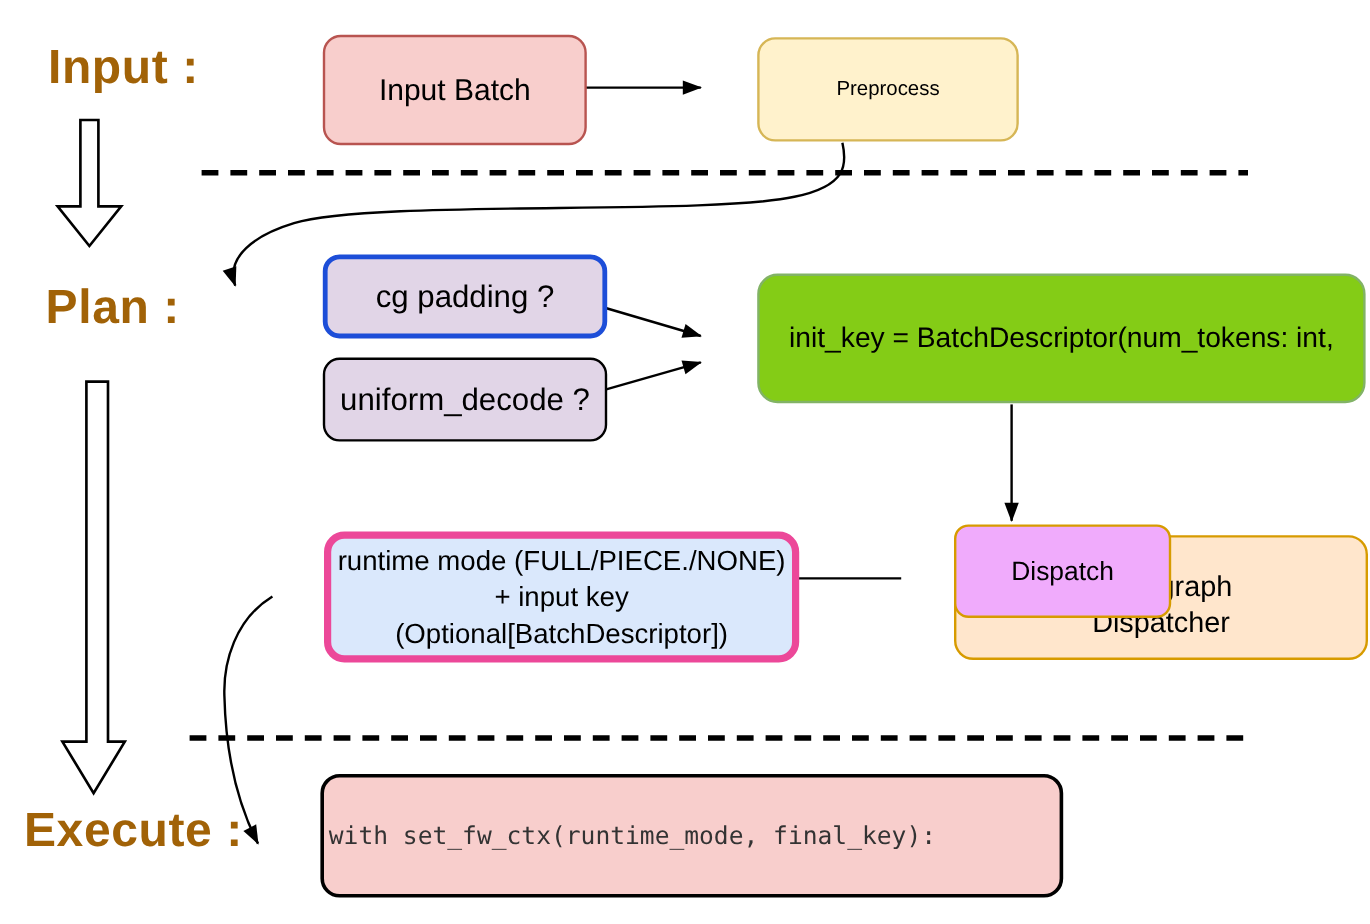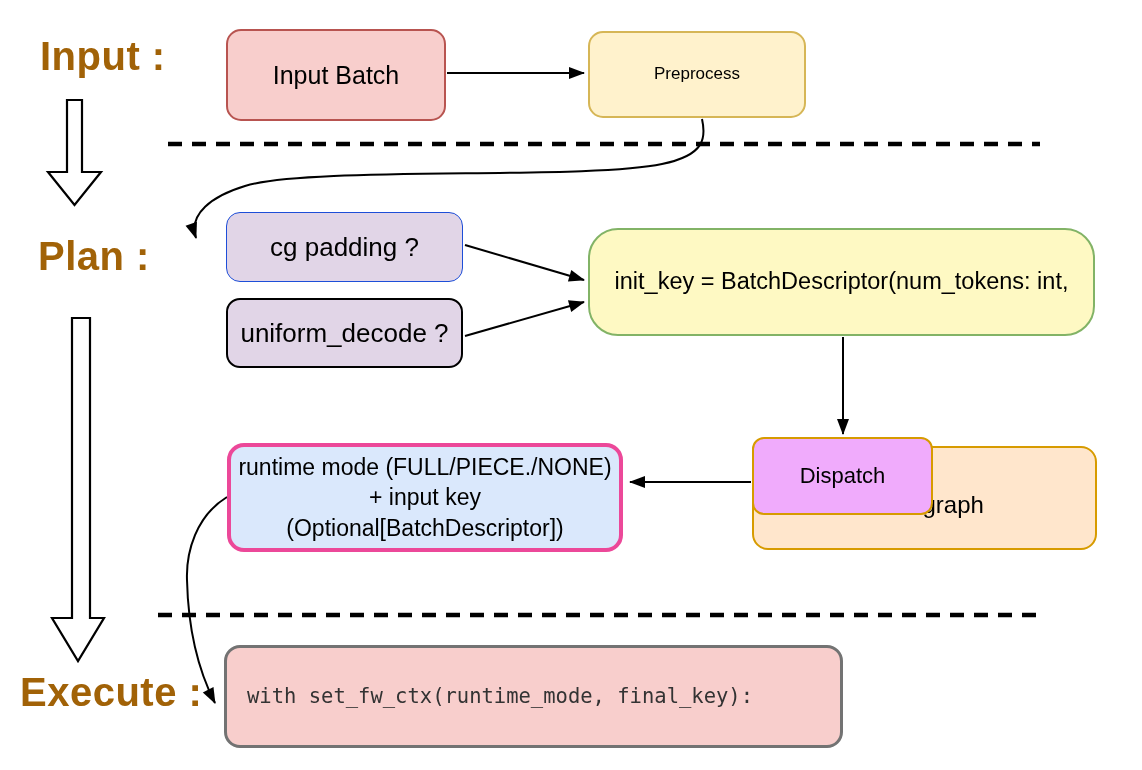--- a/index.html
+++ b/index.html
@@ -27,33 +27,34 @@
   .node {
     position: absolute;
     box-sizing: border-box;
     display: flex;
     flex-direction: column;
     align-items: center;
     justify-content: center;
     text-align: center;
     color: #000000;
     line-height: 1.32;
+    margin-left: 43px;
   }
   .node-input-batch   { left:226px; top:29px;  width:220px; height:92px;  background:#F8CECC; border:2px solid #B85450; border-radius:15px; font-size:25px; }
   .node-preprocess    { left:588px; top:31px;  width:218px; height:87px;  background:#FFF2CC; border:2px solid #D6B656; border-radius:15px; font-size:17px; }
-  .node-cg-padding    { left:226px; top:212px; width:237px; height:70px;  background:#E1D5E7; border:1px solid #1d4ed8; border-radius:14px; font-size:26px; }
+  .node-cg-padding    { left:226px; top:212px; width:237px; height:70px;  background:#E1D5E7; border:4px solid #1d4ed8; border-radius:14px; font-size:26px; }
   .node-uniform       { left:226px; top:298px; width:237px; height:70px;  background:#E1D5E7; border:2px solid #000000; border-radius:14px; font-size:26px; }
-  .node-init-key      { left:588px; top:228px; width:507px; height:108px; background:#fef9c3; border:2px solid #82B366; border-radius:30px; font-size:23.5px; }
+  .node-init-key      { left:588px; top:228px; width:507px; height:108px; background:#84cc16; border:2px solid #82B366; border-radius:17px; font-size:23.5px; }
   .node-cudagraph     { left:752px; top:446px; width:345px; height:104px; background:#FFE6CC; border:2px solid #D79B00; border-radius:16px; font-size:24px;
                         flex-direction:row; justify-content:center; }
   .cudagraph-text     { width:175px; padding-top:14px; text-align:center; line-height:1.25; }
   .node-dispatch      { left:752px; top:437px; width:181px; height:78px;  background:#f0abfc; border:2px solid #D79B00; border-radius:12px; font-size:22px; }
-  .node-runtime       { left:227px; top:443px; width:396px; height:109px; background:#DAE8FC; border:4px solid #ec4899; border-radius:17px; font-size:23px; }
-  .node-code          { left:224px; top:645px; width:619px; height:103px; background:#F8CECC; border:3px solid #737373; border-radius:16px;
-                        align-items:flex-start; justify-content:center; padding-left:20px;
+  .node-runtime       { left:227px; top:443px; width:396px; height:109px; background:#DAE8FC; border:6px solid #ec4899; border-radius:17px; font-size:23px; }
+  .node-code          { left:224px; top:645px; width:619px; height:103px; background:#F8CECC; border:3px solid #000000; border-radius:16px;
+                        align-items:flex-start; justify-content:center; padding-left:4px;
                         font-family:"DejaVu Sans Mono","Liberation Mono",monospace; font-size:20.5px; color:#333333; }
   .node-code .code-line { white-space: pre; line-height: 1.5; text-align:left; }
 </style>
 </head>
 <body>
 
 <div class="canvas">
 
   <svg class="edges" viewBox="0 0 1142 770">
     <defs>
@@ -98,20 +99,21 @@
     <span>uniform_decode ?</span>
   </div>
 
   <div class="node node-init-key">
     <div>init_key = BatchDescriptor(num_tokens: int,</div>
   </div>
 
   <div class="node node-cudagraph">
     <div class="cudagraph-text">
       <div>Cudagraph</div>
+      <div>Dispatcher</div>
     </div>
   </div>
 
   <div class="node node-dispatch">
     <span>Dispatch</span>
   </div>
 
   <div class="node node-runtime">
     <div>runtime mode (FULL/PIECE./NONE)</div>
     <div>+ input key (Optional[BatchDescriptor])</div>

